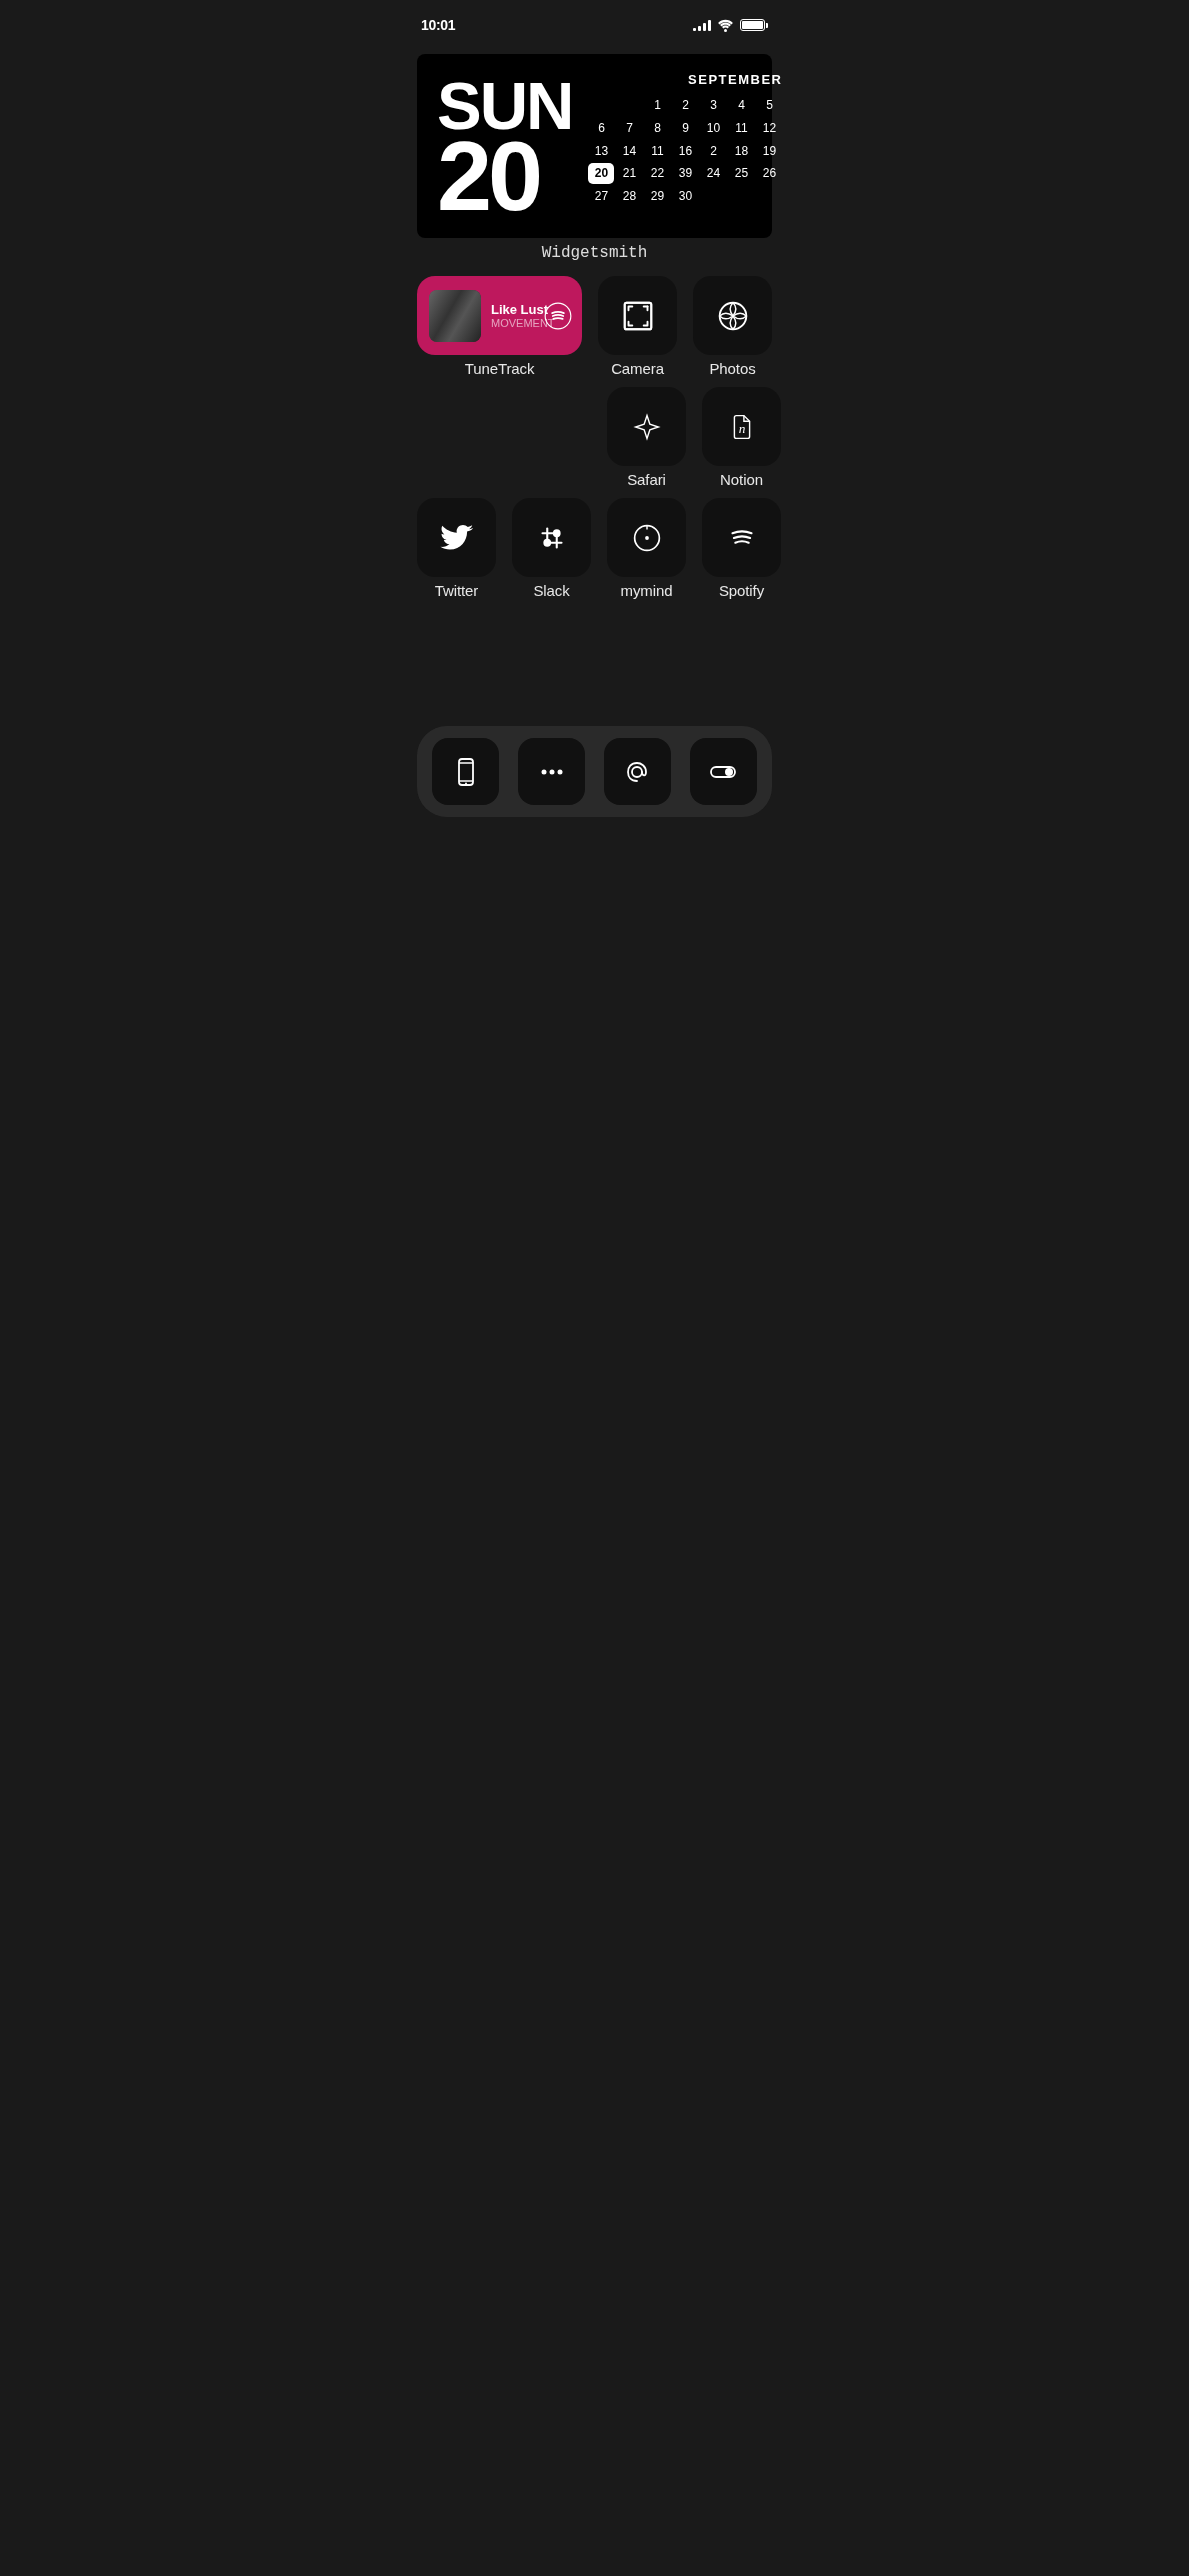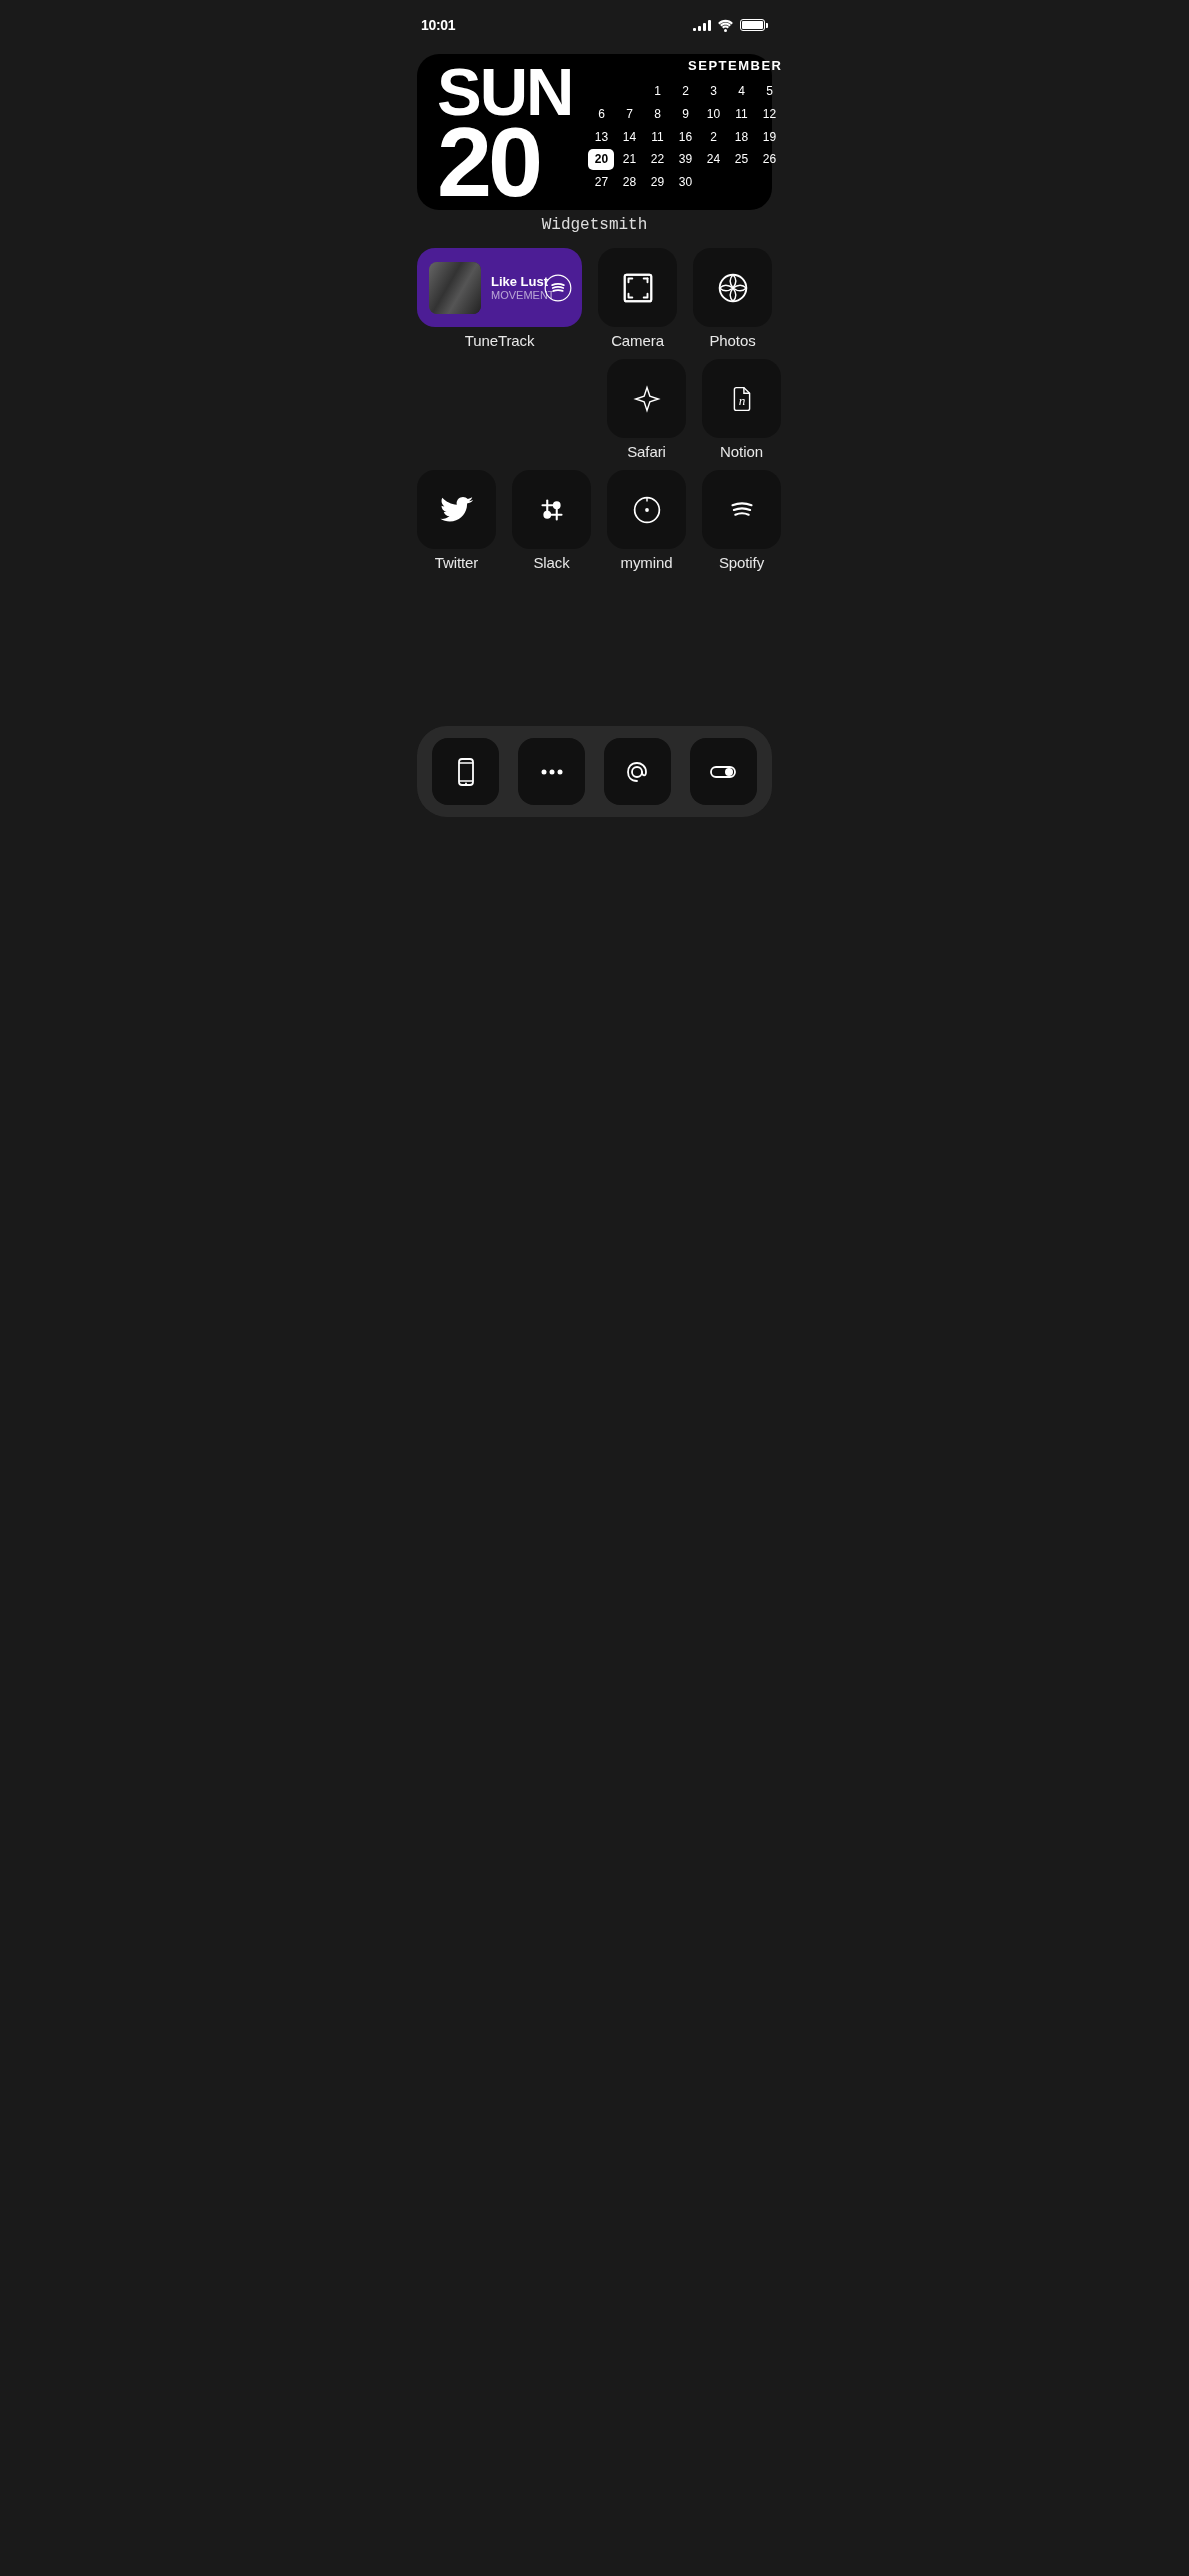--- a/index.html
+++ b/index.html
@@ -73,22 +73,22 @@
       height: 5px;
       background: white;
       border-radius: 0 1px 1px 0;
       margin-left: 1px;
     }
 
     
     .widget-container {
       margin: 10px 16px 6px;
       background: #000;
-      border-radius: 22px;
-      padding: 4px 20px;
+      border-radius: 8px;
+      padding: 18px 20px;
       display: flex;
       justify-content: flex-start;
       align-items: flex-start;
     }
     .widget-left {
       display: flex;
       flex-direction: column;
       justify-content: flex-start;
     }
     .widget-day {
@@ -181,21 +181,21 @@
     }
 
     
     .tunetrack-item {
       grid-column: 1 / span 2;
     }
     .tunetrack-icon {
       width: 100%;
       height: 79px;
       border-radius: 18px;
-      background: #4c1d95;
+      background: #be185d;
       display: flex;
       align-items: center;
       padding: 12px;
       position: relative;
       gap: 10px;
     }
     .tunetrack-album {
       width: 52px;
       height: 52px;
       border-radius: 8px;

